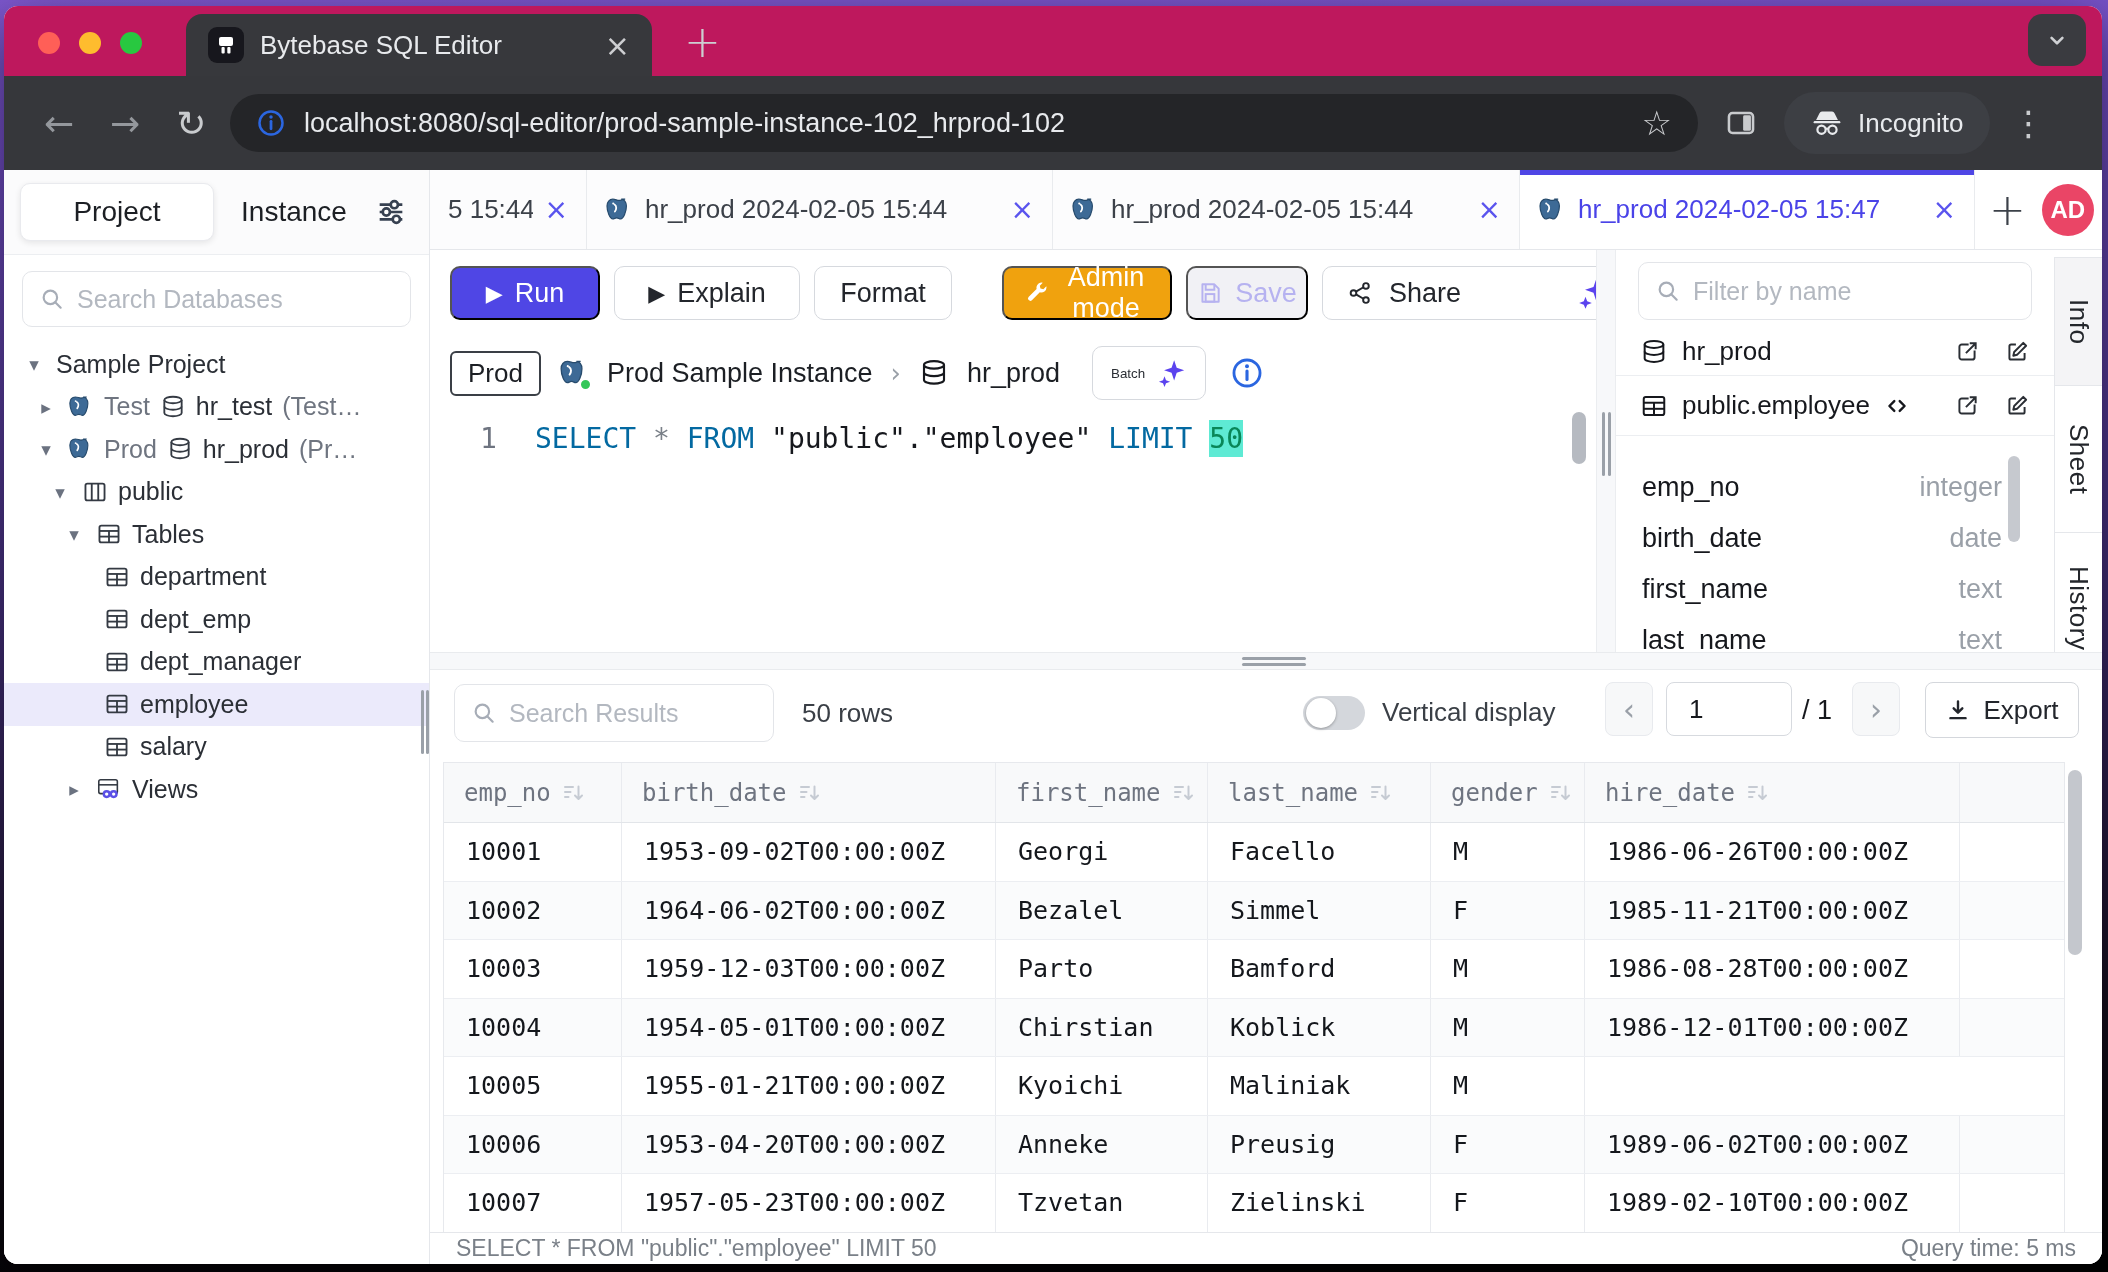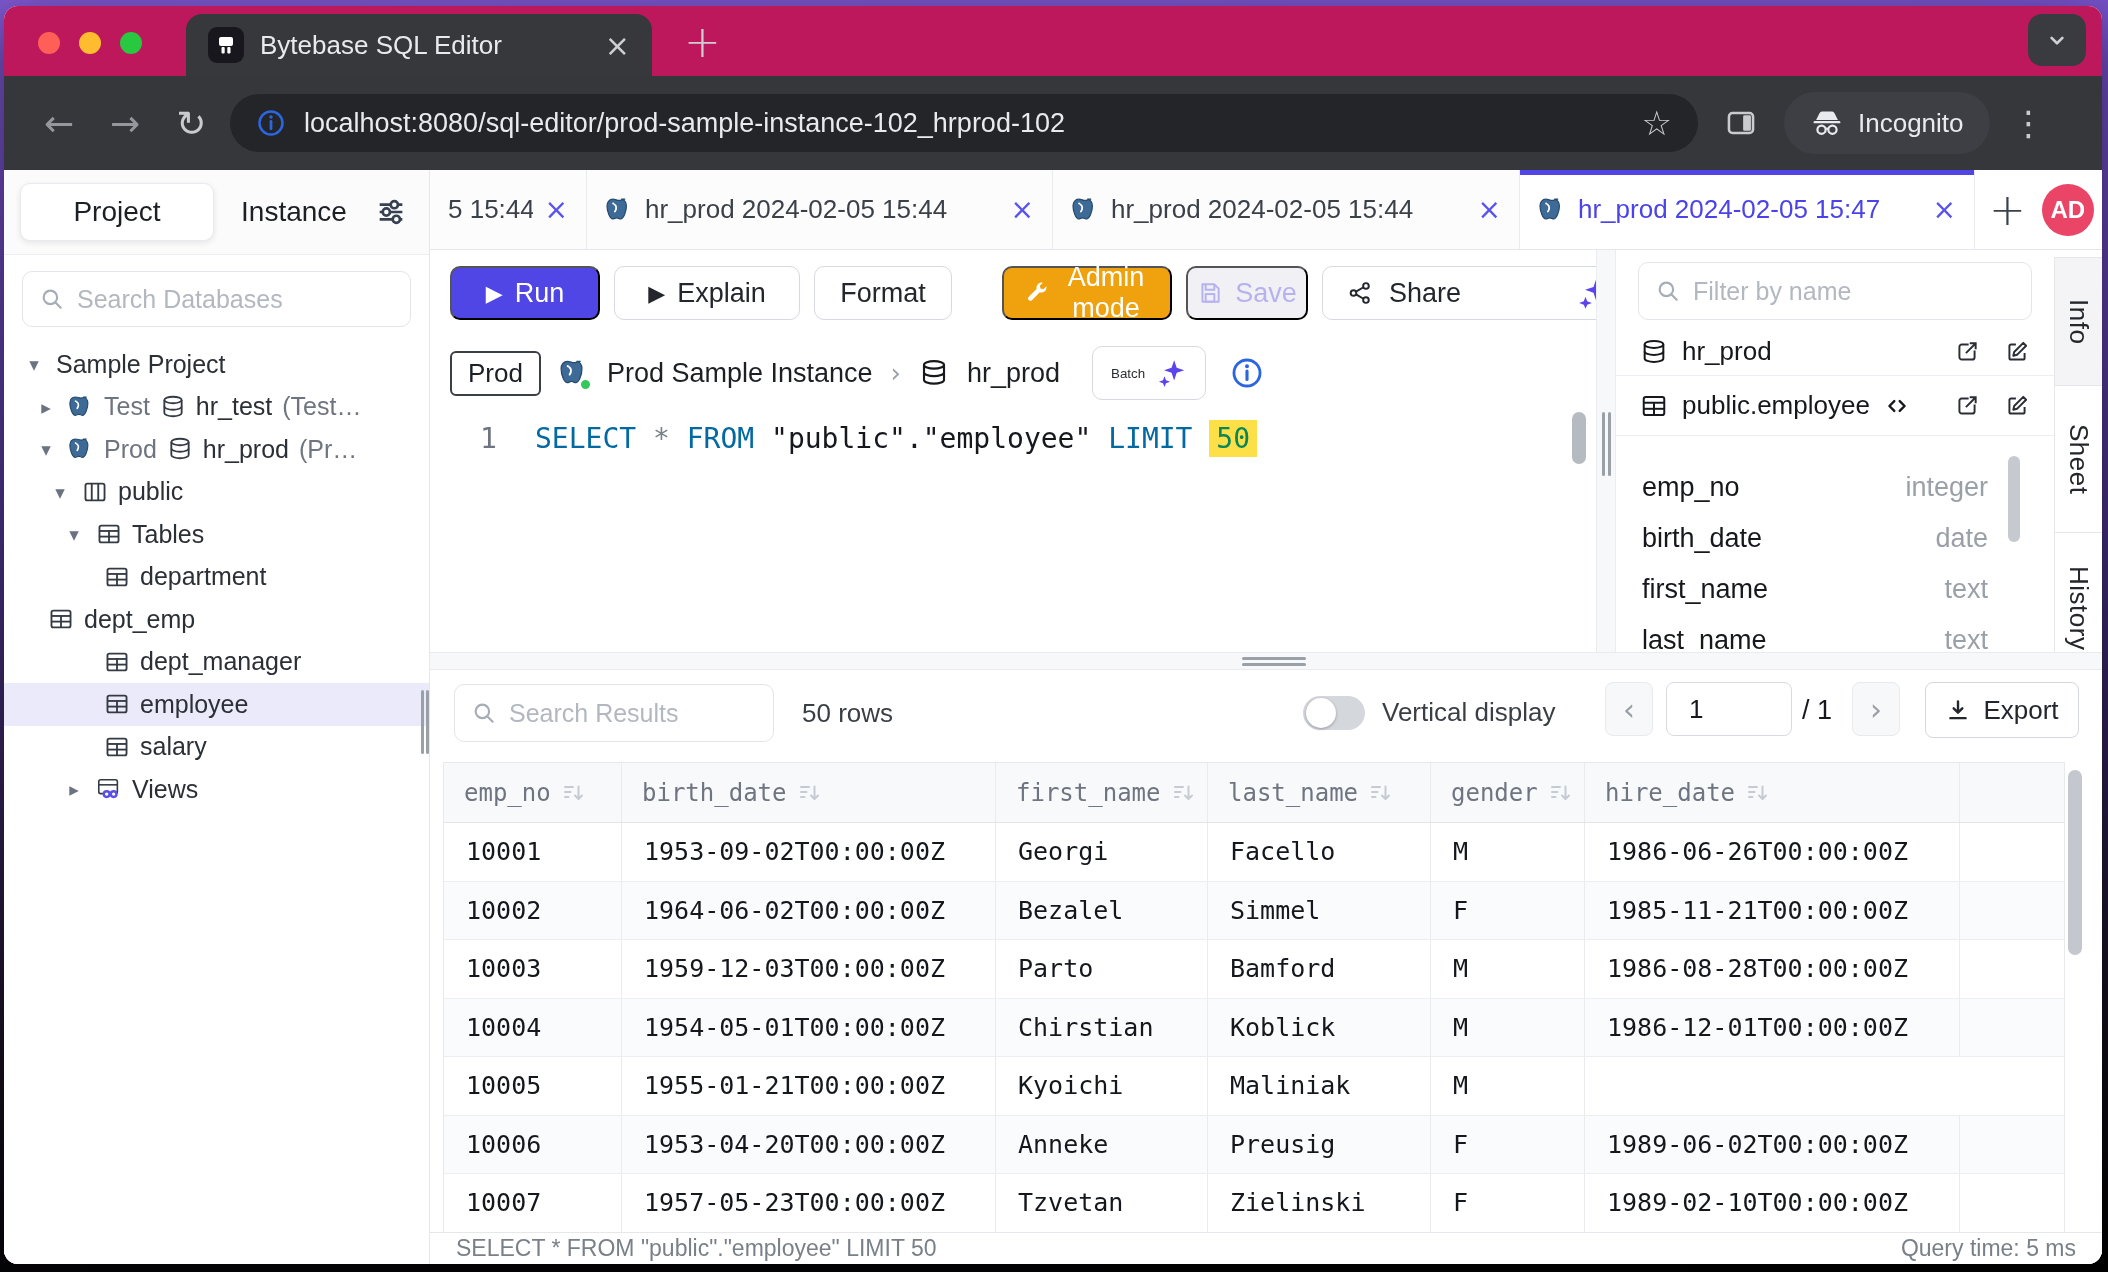--- a/index.html
+++ b/index.html
@@ -104,42 +104,42 @@
   .batch{height:54px;border:1px solid #d6d9de;border-radius:10px;display:flex;align-items:center;gap:12px;
          padding:0 18px;color:#2a2e34}
   .dbic{width:30px;height:30px;color:#16181d}
 
   
   .sqlarea{position:absolute;left:426px;top:240px;width:1166px;height:242px;
            font-family:"DejaVu Sans Mono",monospace;font-size:28px;background:#fff}
   .lnum{position:absolute;left:50px;top:12px;color:#6e7480}
   .code{position:absolute;left:105px;top:12px;white-space:pre}
   .tok.kw{color:#0369a1}.tok.op{color:#7a8088}.tok.plain{color:#16181d}
-  .tok.num-hl{color:#098658;background:#fde047;padding:2px 7px}
+  .tok.num-hl{color:#098658;background:#5eead4;padding:2px 0}
   .edsb{position:absolute;left:1568px;top:242px;width:14px;height:52px;background:#b6bac1;border-radius:7px}
 
   
   .vdiv{position:absolute;left:1592px;top:80px;width:20px;height:402px;background:#f7f8fa;
         border-left:1px solid #ebedf0;border-right:1px solid #ebedf0}
   .vdiv .bar{position:absolute;width:3px;height:64px;background:#9aa0a8;top:162px;border-radius:2px}
 
   
   .panel{position:absolute;left:1612px;top:80px;width:438px;height:402px;overflow:hidden;background:#fff}
   .p-filter{margin:12px 22px 0;height:58px;border:1px solid #e3e5e9;border-radius:10px;display:flex;
             align-items:center;gap:12px;padding:0 16px;color:#a7adb7}
   .p-row{display:flex;align-items:center;gap:14px;padding:0 24px;font-size:26px;color:#16181d}
   .p-db{height:48px;margin-top:8px;border-bottom:1px solid #eceef1}
   .p-tbl{height:60px;border-bottom:1px solid #eceef1}
   .p-name{white-space:nowrap;overflow:hidden}
   .p-tbl .p-name{max-width:208px}
   .p-actions{margin-left:auto;display:flex;gap:24px;color:#2a2e34}
   .p-cols{margin-top:26px}
   .pcol{height:51px;display:flex;align-items:center;padding:0 26px;font-size:27px}
   .pcol-name{color:#16181d}
-  .pcol-type{margin-left:auto;color:#9aa0a8;margin-right:40px}
+  .pcol-type{margin-left:auto;color:#9aa0a8;margin-right:26px}
   .p-sb{position:absolute;right:34px;top:206px;width:12px;height:86px;background:#c6c9cf;border-radius:6px}
 
   
   .vstrip{position:absolute;left:2050px;top:87px;width:48px;border-left:1px solid #e5e7eb;border-top:1px solid #e5e7eb;background:#fff}
   .vtab{writing-mode:vertical-rl;display:flex;align-items:center;justify-content:center;width:100%;
         border-bottom:1px solid #e5e7eb;font-size:26px;color:#23262b;letter-spacing:.5px}
   .vtab.active{background:#f4f4f6}
 
   
   .hdiv{position:absolute;left:426px;top:482px;width:1672px;height:18px;background:#f7f8fa;
@@ -397,21 +397,21 @@
               <use href="#i-table"></use>
             </svg>
             <span class="tt">Tables</span>
           </div>
           <div class="trow" style="padding-left:100px">
             <svg class="ic tic">
               <use href="#i-table"></use>
             </svg>
             <span class="tt">department</span>
           </div>
-          <div class="trow" style="padding-left:44px">
+          <div class="trow" style="padding-left:100px">
             <svg class="ic tic">
               <use href="#i-table"></use>
             </svg>
             <span class="tt">dept_emp</span>
           </div>
           <div class="trow" style="padding-left:100px">
             <svg class="ic tic">
               <use href="#i-table"></use>
             </svg>
             <span class="tt">dept_manager</span>

